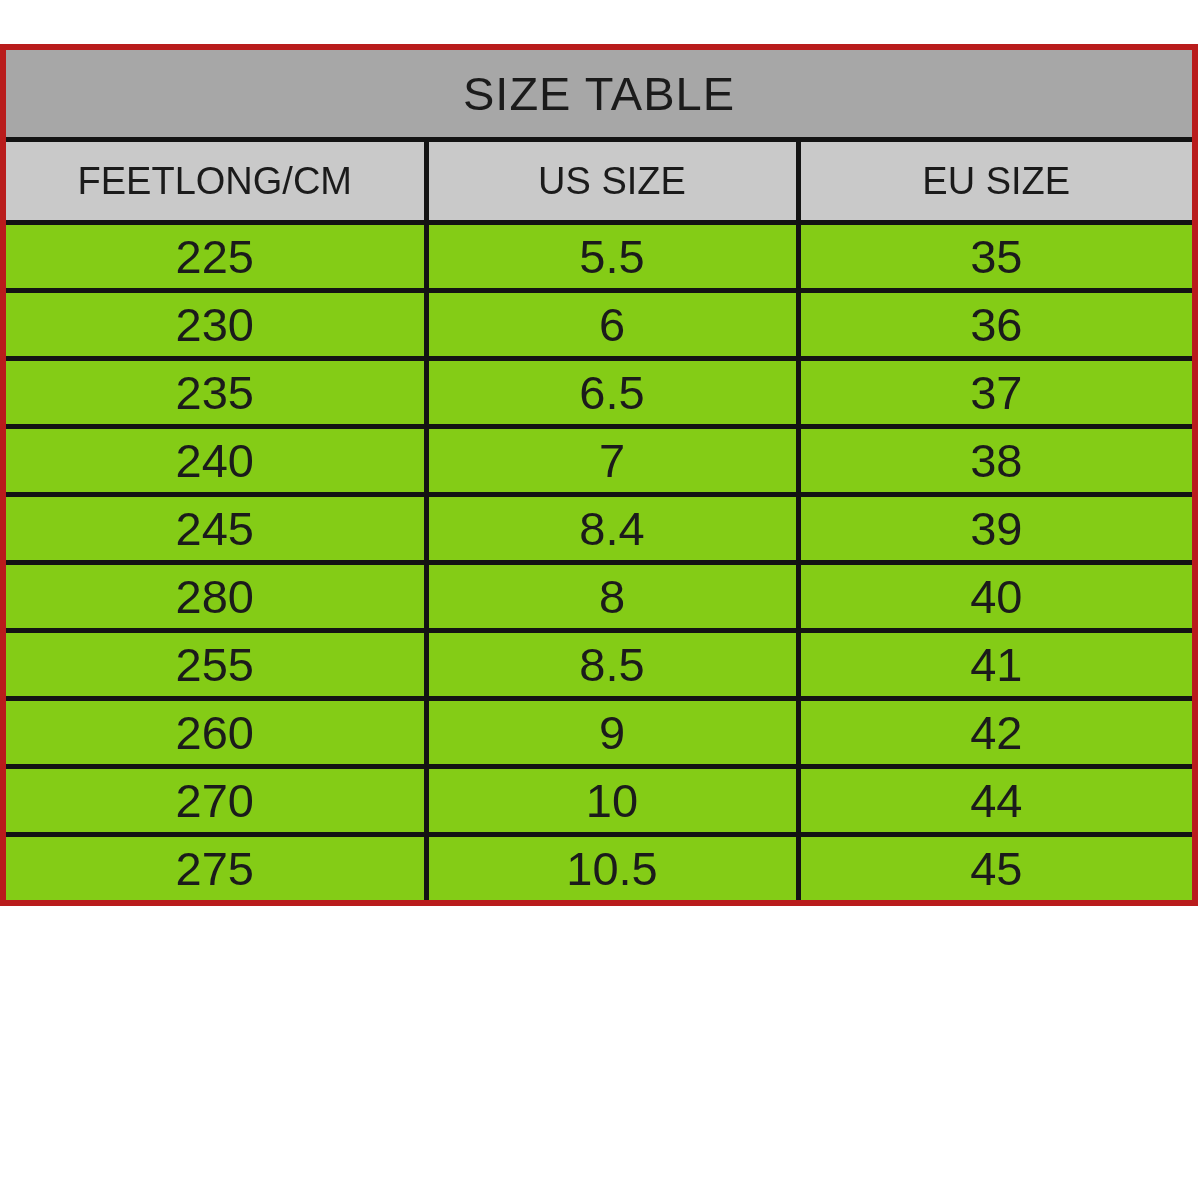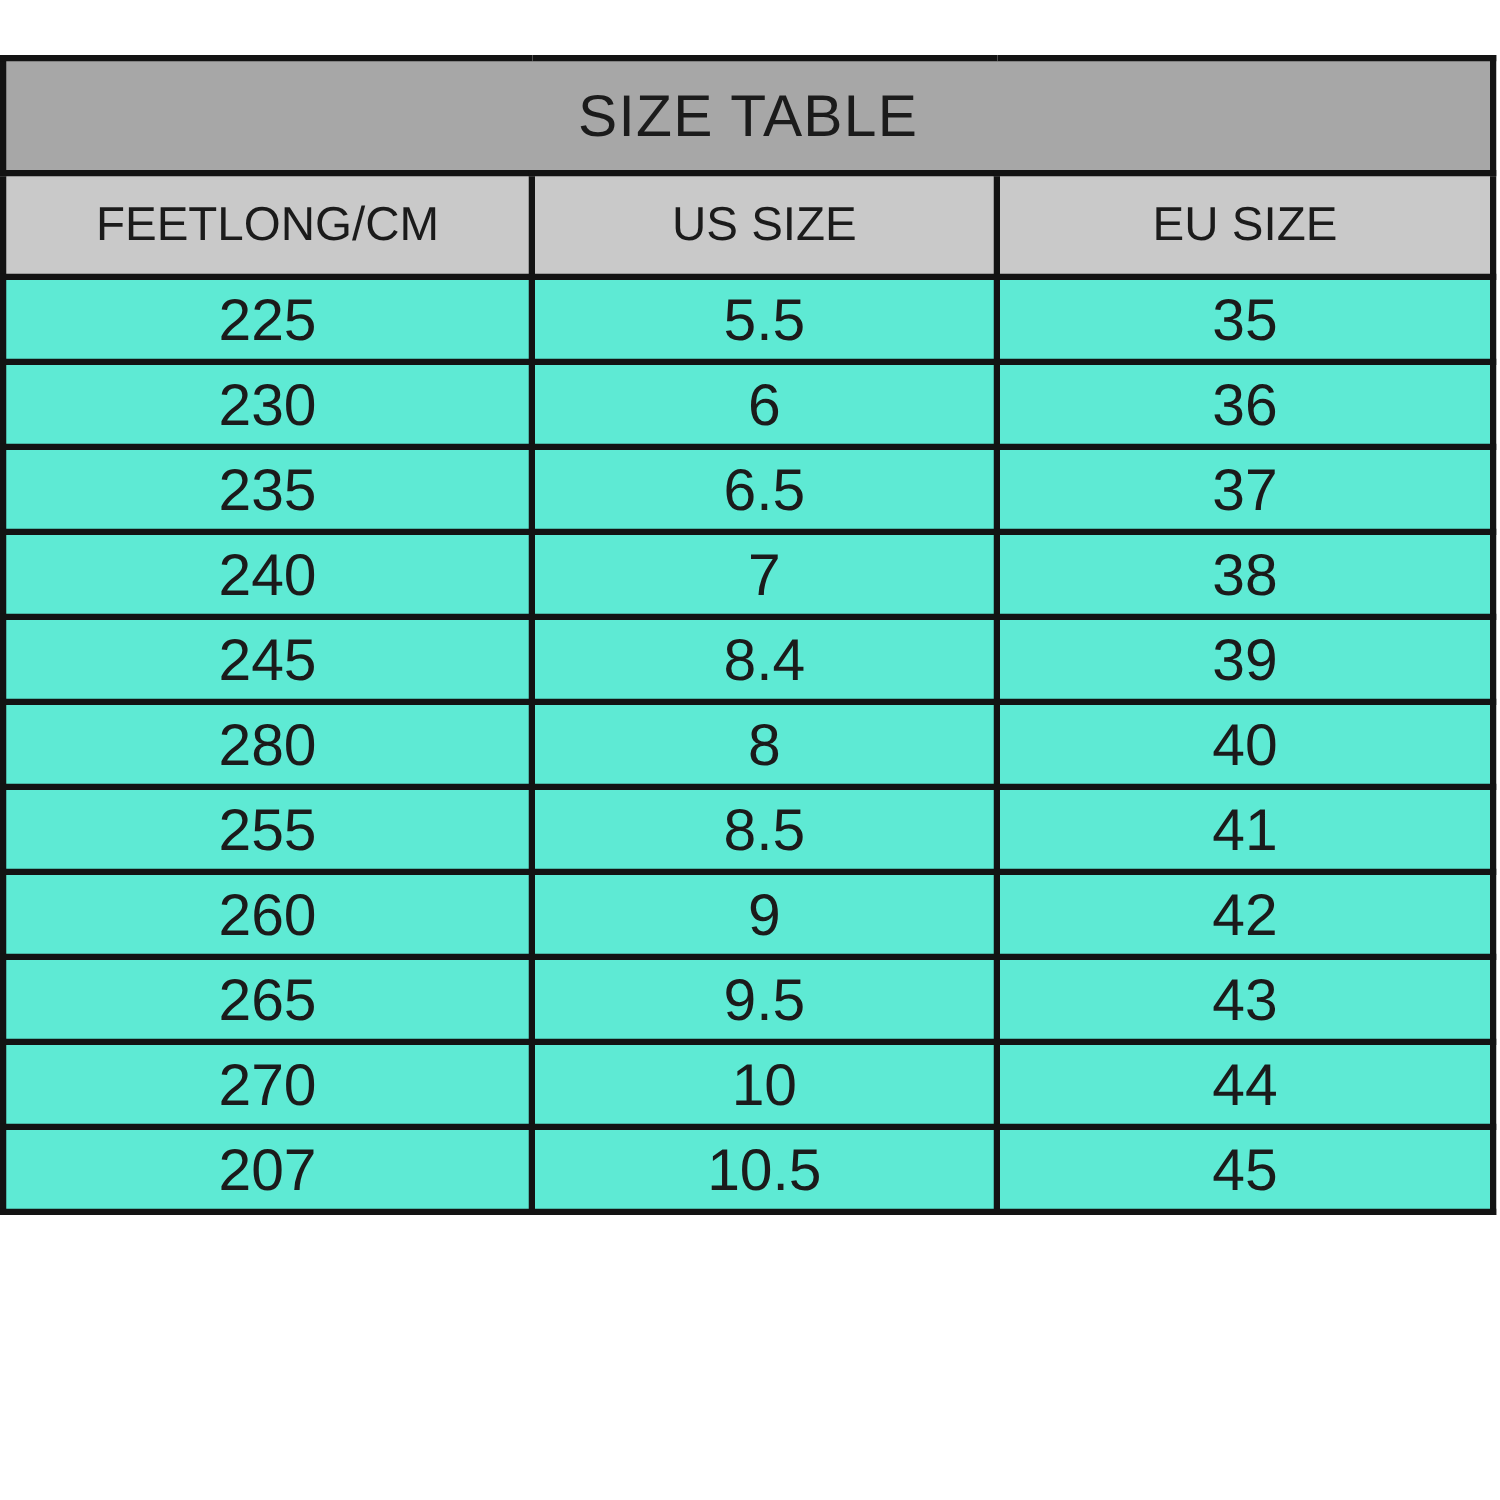--- a/index.html
+++ b/index.html
@@ -27,40 +27,40 @@
   table.size-table td {
     border: 5px solid #131313;
     text-align: center;
     vertical-align: middle;
     padding: 0;
     font-weight: 400;
     overflow: hidden;
     white-space: nowrap;
   }
   table.size-table {
-    border: 2px solid #b91c1c;
+    border: 6px solid #b91c1c;
     margin-top: 44px;
   }
   .col-feet { width: 423px; }
   .col-us   { width: 372px; }
   .col-eu   { width: 397px; }
 
   .title-cell {
     background: #a7a7a7;
     height: 87px;
     font-size: 47px;
     letter-spacing: 1px;
   }
   .header-cell {
     background: #c9c9c9;
     height: 78px;
     font-size: 38px;
   }
   tbody td {
-    background: #5eead4;
+    background: #84cc16;
     height: 63px;
     font-size: 47px;
   }
 </style>
 </head>
 <body>
 
 <div class="page">
   <table class="size-table">
     <colgroup>
@@ -113,29 +113,24 @@
         <td>255</td>
         <td>8.5</td>
         <td>41</td>
       </tr>
       <tr>
         <td>260</td>
         <td>9</td>
         <td>42</td>
       </tr>
       <tr>
-        <td>265</td>
-        <td>9.5</td>
-        <td>43</td>
-      </tr>
-      <tr>
         <td>270</td>
         <td>10</td>
         <td>44</td>
       </tr>
       <tr>
-        <td>207</td>
+        <td>275</td>
         <td>10.5</td>
         <td>45</td>
       </tr>
     </tbody>
   </table>
 </div>
 
 </body></html>

